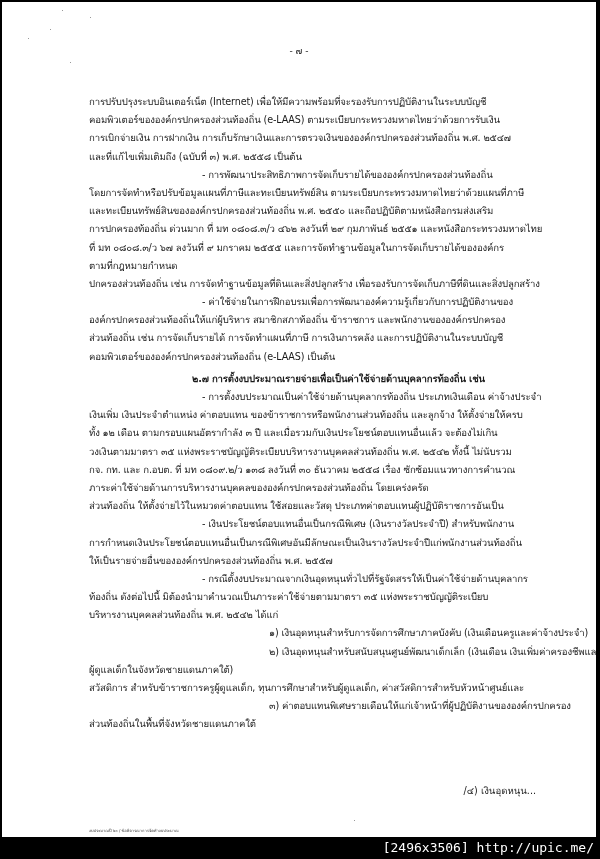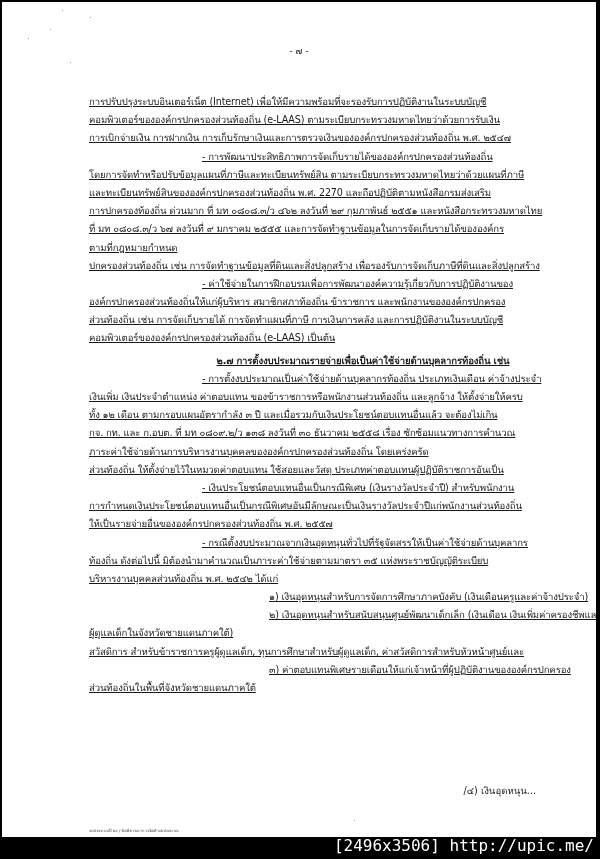--- a/index.html
+++ b/index.html
@@ -34,29 +34,28 @@
     }
     .body-text {
       position: absolute;
       left: 87px;
       top: 91px;
       width: 445px;
       font-size: 9.6px;
       line-height: 18.2px;
       color: #1a1a1a;
       letter-spacing: -0.15px;
-      text-decoration: underline;
     }
     .line {
       white-space: nowrap;
       overflow: visible;
       height: 18.2px;
     }
     .indent-1 { padding-left: 113px; }
-    .indent-sec { padding-left: 103px; font-weight: bold; text-align: center; }
+    .indent-sec { padding-left: 103px; font-weight: bold; }
     .indent-item { padding-left: 180px; }
     .gap { height: 4px; }
     .continuation {
       position: absolute;
       right: 60px;
       top: 781px;
       font-size: 9.6px;
       color: #1a1a1a;
       text-align: right;
     }
@@ -72,21 +71,21 @@
       position: absolute;
       width: 1px;
       height: 1px;
       background: #999;
     }
     .watermark {
       position: absolute;
       right: 6px;
       bottom: 4px;
       font-family: "DejaVu Sans Mono", "Liberation Mono", monospace;
-      font-size: 16px;
+      font-size: 13px;
       color: #fff;
       letter-spacing: 0px;
     }
   </style>
 </head>
 <body>
 
 <div class="page">
 
   <span class="speck" style="left:60px;top:8px;"></span>
@@ -96,26 +95,27 @@
   <span class="speck" style="left:88px;top:15px;"></span>
 
   <div class="page-number">- ๗ -</div>
 
   <div class="body-text">
 
     <div>
       <div class="line">การปรับปรุงระบบอินเตอร์เน็ต (Internet) เพื่อให้มีความพร้อมที่จะรองรับการปฏิบัติงานในระบบบัญชี</div>
       <div class="line">คอมพิวเตอร์ขององค์กรปกครองส่วนท้องถิ่น (e-LAAS) ตามระเบียบกระทรวงมหาดไทยว่าด้วยการรับเงิน</div>
       <div class="line">การเบิกจ่ายเงิน การฝากเงิน การเก็บรักษาเงินและการตรวจเงินขององค์กรปกครองส่วนท้องถิ่น พ.ศ. ๒๕๔๗</div>
+      <div class="line">และที่แก้ไขเพิ่มเติมถึง (ฉบับที่ ๓) พ.ศ. ๒๕๕๘ เป็นต้น</div>
     </div>
 
     <div>
       <div class="line indent-1">- การพัฒนาประสิทธิภาพการจัดเก็บรายได้ขององค์กรปกครองส่วนท้องถิ่น</div>
       <div class="line">โดยการจัดทำหรือปรับข้อมูลแผนที่ภาษีและทะเบียนทรัพย์สิน ตามระเบียบกระทรวงมหาดไทยว่าด้วยแผนที่ภาษี</div>
-      <div class="line">และทะเบียนทรัพย์สินขององค์กรปกครองส่วนท้องถิ่น พ.ศ. 2270    และถือปฏิบัติตามหนังสือกรมส่งเสริม</div>
+      <div class="line">และทะเบียนทรัพย์สินขององค์กรปกครองส่วนท้องถิ่น พ.ศ. ๒๕๕๐    และถือปฏิบัติตามหนังสือกรมส่งเสริม</div>
       <div class="line">การปกครองท้องถิ่น ด่วนมาก ที่ มท ๐๘๐๘.๓/ว ๔๖๒ ลงวันที่ ๒๙ กุมภาพันธ์ ๒๕๕๑ และหนังสือกระทรวงมหาดไทย</div>
       <div class="line">ที่ มท ๐๘๐๘.๓/ว ๖๗ ลงวันที่ ๙ มกราคม ๒๕๕๕ และการจัดทำฐานข้อมูลในการจัดเก็บรายได้ขององค์กร</div>
       <div class="line">ตามที่กฎหมายกำหนด</div>
       <div class="line">ปกครองส่วนท้องถิ่น เช่น การจัดทำฐานข้อมูลที่ดินและสิ่งปลูกสร้าง เพื่อรองรับการจัดเก็บภาษีที่ดินและสิ่งปลูกสร้าง</div>
     </div>
 
     <div>
       <div class="line indent-1">- ค่าใช้จ่ายในการฝึกอบรมเพื่อการพัฒนาองค์ความรู้เกี่ยวกับการปฏิบัติงานของ</div>
       <div class="line">องค์กรปกครองส่วนท้องถิ่นให้แก่ผู้บริหาร สมาชิกสภาท้องถิ่น ข้าราชการ   และพนักงานขององค์กรปกครอง</div>
       <div class="line">ส่วนท้องถิ่น เช่น การจัดเก็บรายได้ การจัดทำแผนที่ภาษี การเงินการคลัง และการปฏิบัติงานในระบบบัญชี</div>
@@ -125,20 +125,21 @@
     <div class="gap"></div>
 
     <div>
       <div class="line indent-sec">๒.๗ การตั้งงบประมาณรายจ่ายเพื่อเป็นค่าใช้จ่ายด้านบุคลากรท้องถิ่น เช่น</div>
     </div>
 
     <div>
       <div class="line indent-1">- การตั้งงบประมาณเป็นค่าใช้จ่ายด้านบุคลากรท้องถิ่น ประเภทเงินเดือน ค่าจ้างประจำ</div>
       <div class="line">เงินเพิ่ม เงินประจำตำแหน่ง ค่าตอบแทน ของข้าราชการหรือพนักงานส่วนท้องถิ่น และลูกจ้าง ให้ตั้งจ่ายให้ครบ</div>
       <div class="line">ทั้ง ๑๒ เดือน ตามกรอบแผนอัตรากำลัง ๓ ปี และเมื่อรวมกับเงินประโยชน์ตอบแทนอื่นแล้ว จะต้องไม่เกิน</div>
+      <div class="line">วงเงินตามมาตรา ๓๕ แห่งพระราชบัญญัติระเบียบบริหารงานบุคคลส่วนท้องถิ่น พ.ศ. ๒๕๔๒ ทั้งนี้ ไม่นับรวม</div>
       <div class="line">กจ. กท. และ ก.อบต. ที่ มท ๐๘๐๙.๒/ว ๑๓๘ ลงวันที่ ๓๐ ธันวาคม ๒๕๕๘ เรื่อง ซักซ้อมแนวทางการคำนวณ</div>
       <div class="line">ภาระค่าใช้จ่ายด้านการบริหารงานบุคคลขององค์กรปกครองส่วนท้องถิ่น โดยเคร่งครัด</div>
     </div>
 
     <div>
       <div class="line">ส่วนท้องถิ่น ให้ตั้งจ่ายไว้ในหมวดค่าตอบแทน ใช้สอยและวัสดุ ประเภทค่าตอบแทนผู้ปฏิบัติราชการอันเป็น</div>
       <div class="line indent-1">- เงินประโยชน์ตอบแทนอื่นเป็นกรณีพิเศษ (เงินรางวัลประจำปี) สำหรับพนักงาน</div>
       <div class="line">การกำหนดเงินประโยชน์ตอบแทนอื่นเป็นกรณีพิเศษอันมีลักษณะเป็นเงินรางวัลประจำปีแก่พนักงานส่วนท้องถิ่น</div>
       <div class="line">ให้เป็นรายจ่ายอื่นขององค์กรปกครองส่วนท้องถิ่น พ.ศ. ๒๕๕๗</div>
     </div>

